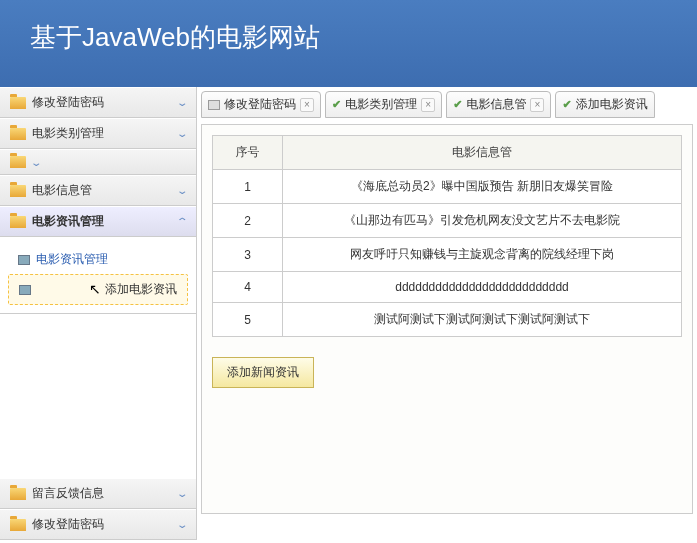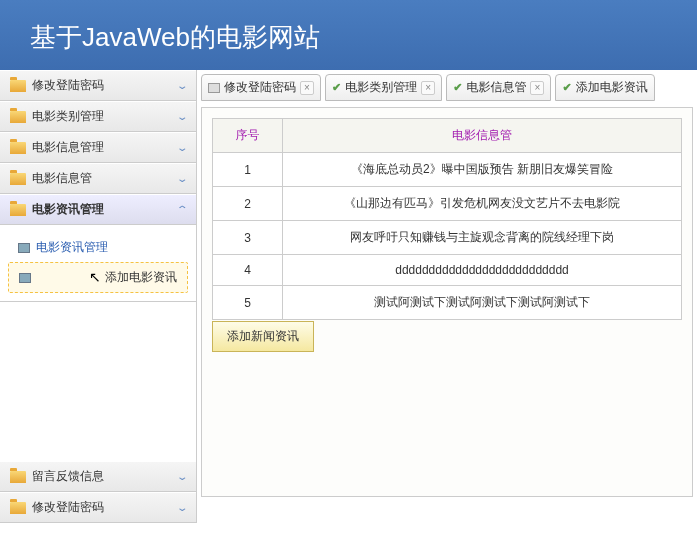--- a/index.html
+++ b/index.html
@@ -1,18 +1,18 @@
 <!DOCTYPE html>
 <html><head>
   <meta charset="utf-8">
   <style>
     * { margin: 0; padding: 0; box-sizing: border-box; }
     body { font-family: "Microsoft YaHei", Arial, sans-serif; font-size: 12px; background: #fff; width: 697px; height: 543px; overflow: hidden; }
     
-    .header { background: linear-gradient(to bottom, #4a7dc0, #3d6db0); color: #fff; padding: 20px 30px 15px; font-size: 26px; font-weight: normal; }
+    .header { background: linear-gradient(to bottom, #4a7dc0, #3d6db0); color: #fff; padding: 20px 30px 32px; font-size: 26px; font-weight: normal; }
     
     .main { display: flex; height: calc(100% - 90px); }
     
     .sidebar { width: 197px; border-right: 1px solid #ccc; display: flex; flex-direction: column; }
     .sidebar-top { flex: 0 0 auto; }
     .sidebar-spacer { flex: 1; }
     .sidebar-bottom { flex: 0 0 auto; margin-top: 31px; }
     
     .accordion-header { background: linear-gradient(to bottom, #f5f5f5, #e8e8e8); border-bottom: 1px solid #ccc; border-top: 1px solid #fff; padding: 6px 10px; display: flex; align-items: center; cursor: pointer; }
     .accordion-header.active { background: linear-gradient(to bottom, #eef, #dde); }
@@ -37,24 +37,24 @@
     .tab-icon { width: 12px; height: 10px; margin-right: 4px; }
     .tab-icon.doc { background: #ddd; border: 1px solid #999; }
     .tab-icon.check { color: #5a9e4a; font-weight: bold; font-size: 11px; width: auto; height: auto; line-height: 1; }
     .tab-label { color: #333; font-size: 12px; }
     .tab-close { margin-left: 4px; color: #888; width: 14px; height: 14px; border: 1px solid #ccc; border-radius: 2px; display: flex; align-items: center; justify-content: center; font-size: 10px; background: #fafafa; }
     
     .panel { border: 1px solid #ccc; background: #fdfdfb; padding: 10px; margin-right: 4px; height: 390px; }
     
     table { width: 100%; border-collapse: collapse; background: #fff; }
     th, td { border: 1px solid #ccc; padding: 8px 6px; text-align: center; font-size: 12px; }
-    th { background: #f5f5f0; font-weight: normal; color: #a21caf; }
+    th { background: #f5f5f0; font-weight: normal; color: #404040; }
     td { color: #333; }
     
-    .add-btn { margin-top: 1px; padding: 6px 14px; background: linear-gradient(to bottom, #fefce8, #f5e8a0); border: 1px solid #c9b458; color: #333; cursor: pointer; font-size: 12px; font-family: inherit; }
+    .add-btn { margin-top: 20px; padding: 6px 14px; background: linear-gradient(to bottom, #fefce8, #f5e8a0); border: 1px solid #c9b458; color: #333; cursor: pointer; font-size: 12px; font-family: inherit; }
   </style>
 </head>
 <body>
 
 <div class="header">
   <span>基于JavaWeb的电影网站</span>
 </div>
 
 <div class="main">
   <div class="sidebar">
@@ -64,21 +64,20 @@
         <span class="accordion-title">修改登陆密码</span>
         <span class="chevron">⌄</span>
       </div>
       <div class="accordion-header">
         <span class="folder-icon"></span>
         <span class="accordion-title">电影类别管理</span>
         <span class="chevron">⌄</span>
       </div>
       <div class="accordion-header">
         <span class="folder-icon"></span>
-        <span class="accordion-title">电影信息管理</span>
         <span class="chevron">⌄</span>
       </div>
       <div class="accordion-header">
         <span class="folder-icon"></span>
         <span class="accordion-title">电影信息管</span>
         <span class="chevron">⌄</span>
       </div>
       <div class="accordion-header active">
         <span class="folder-icon"></span>
         <span class="accordion-title">电影资讯管理</span>

